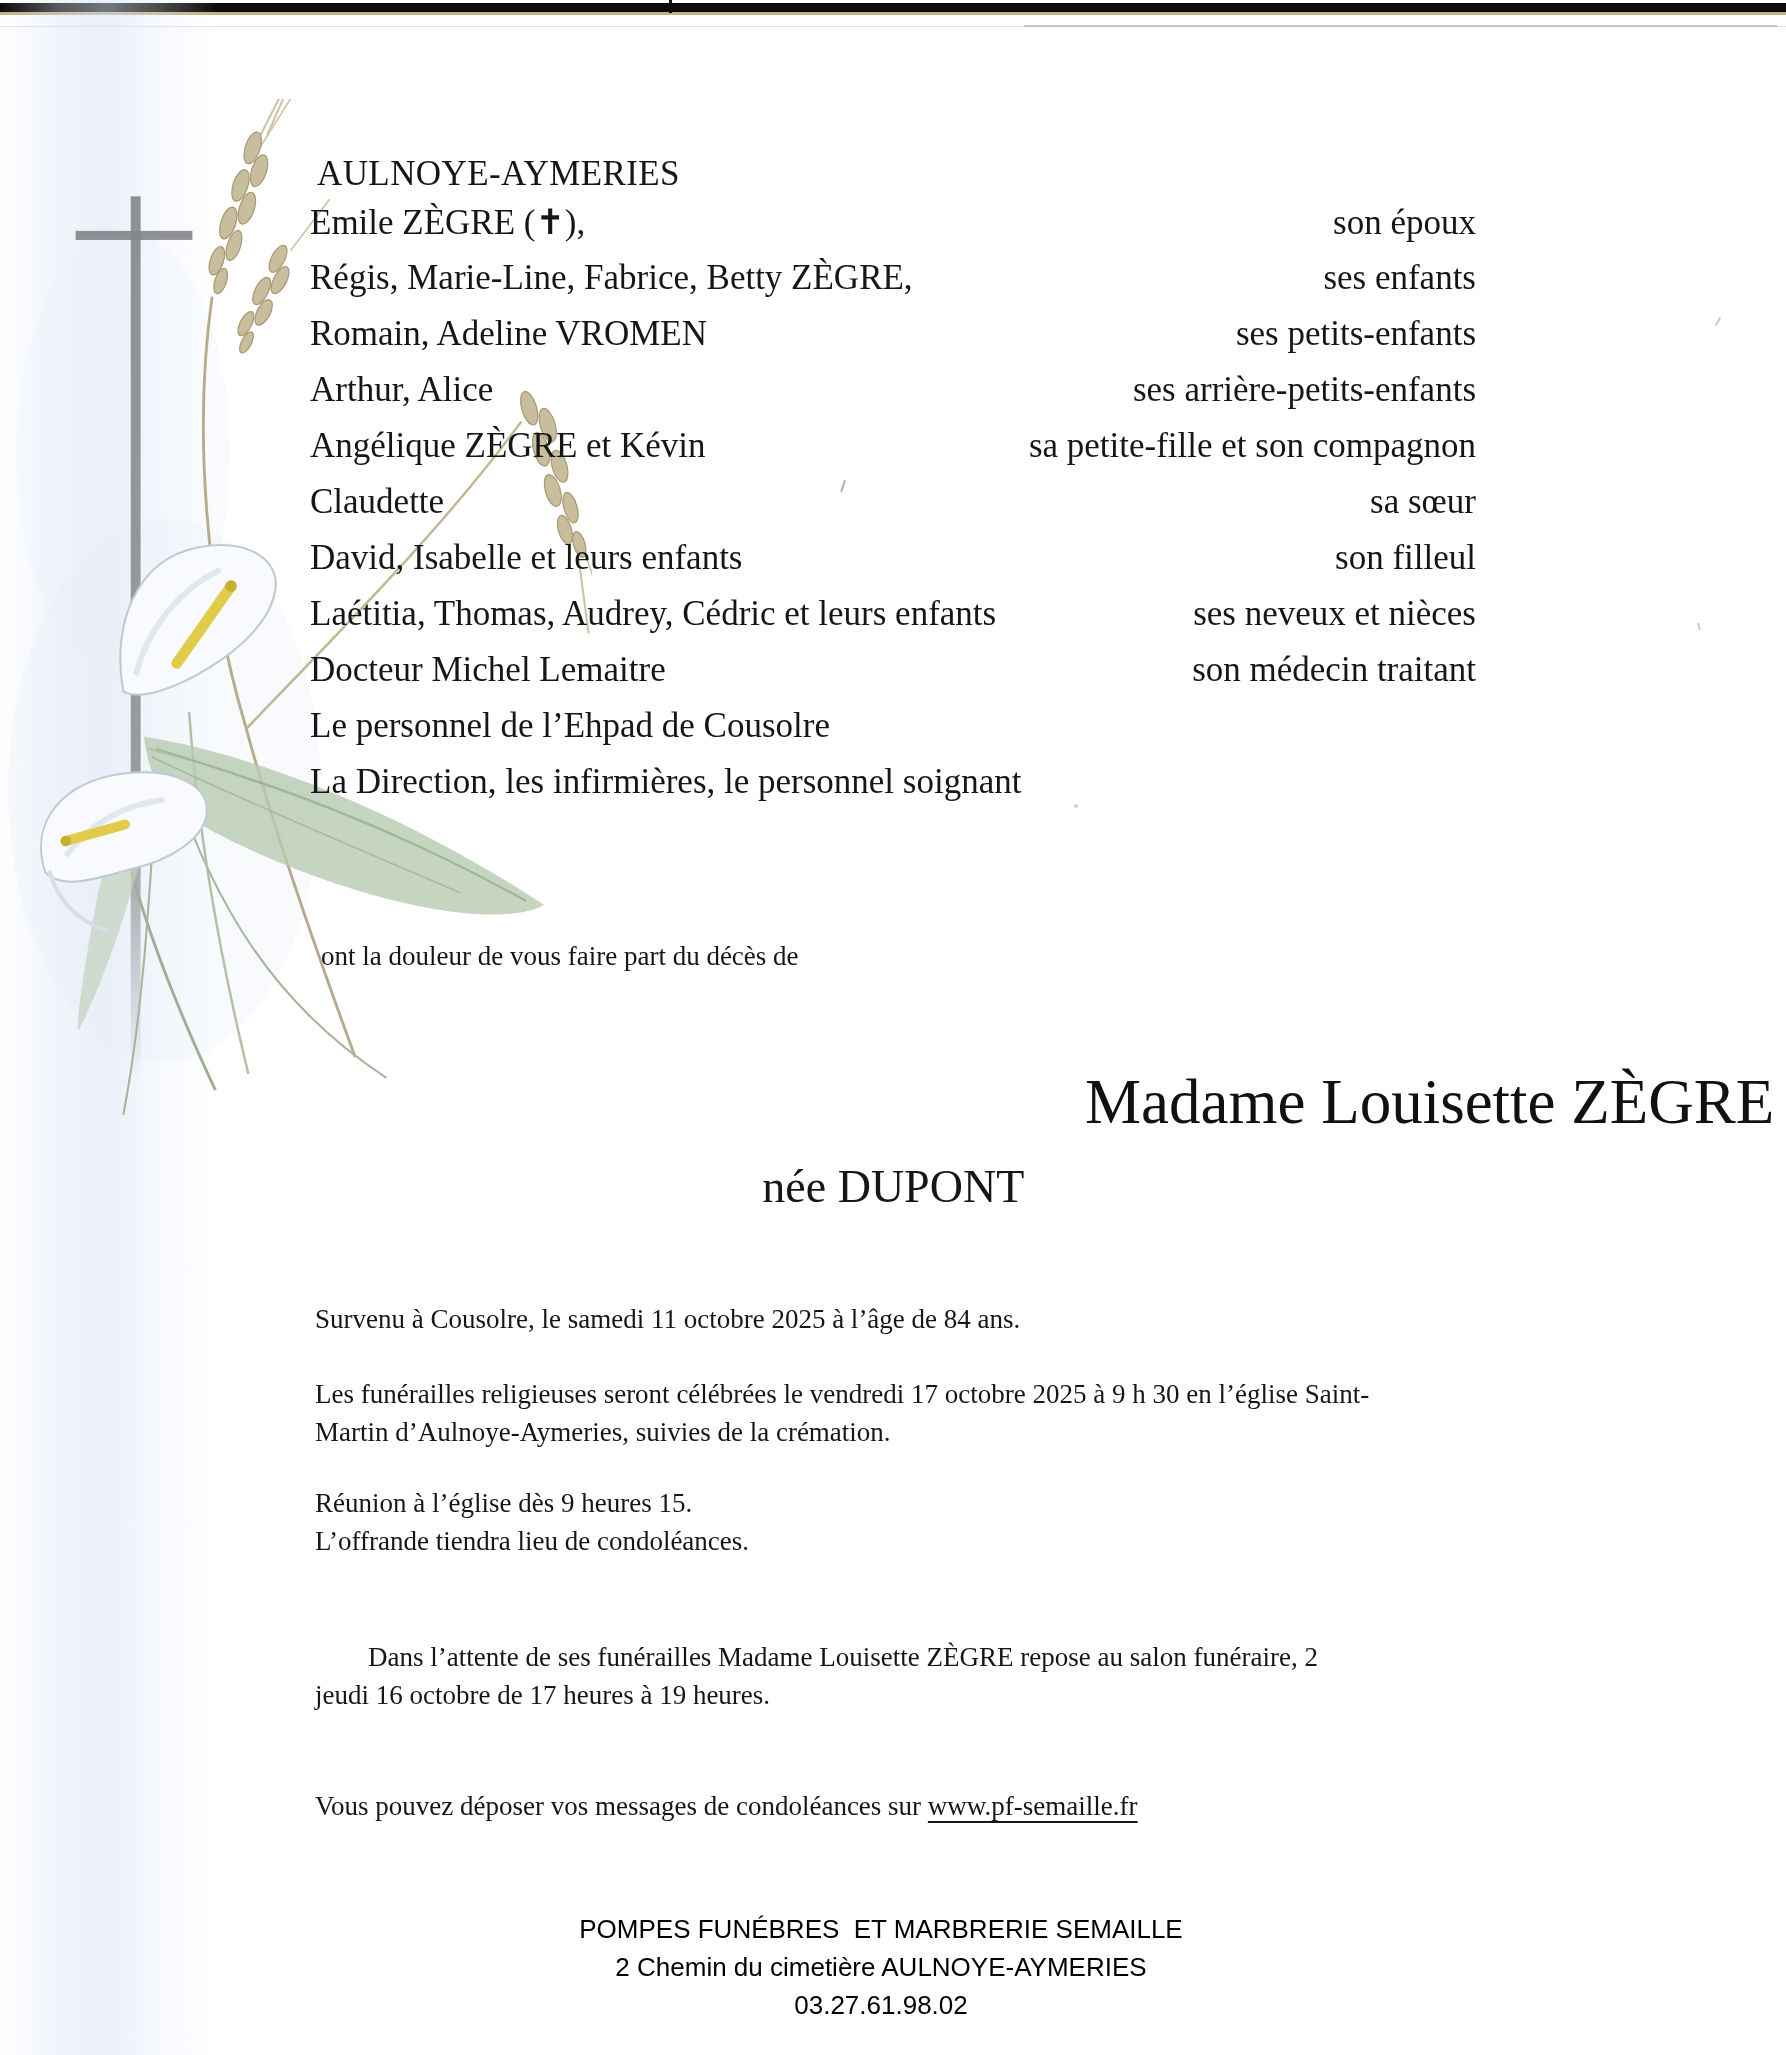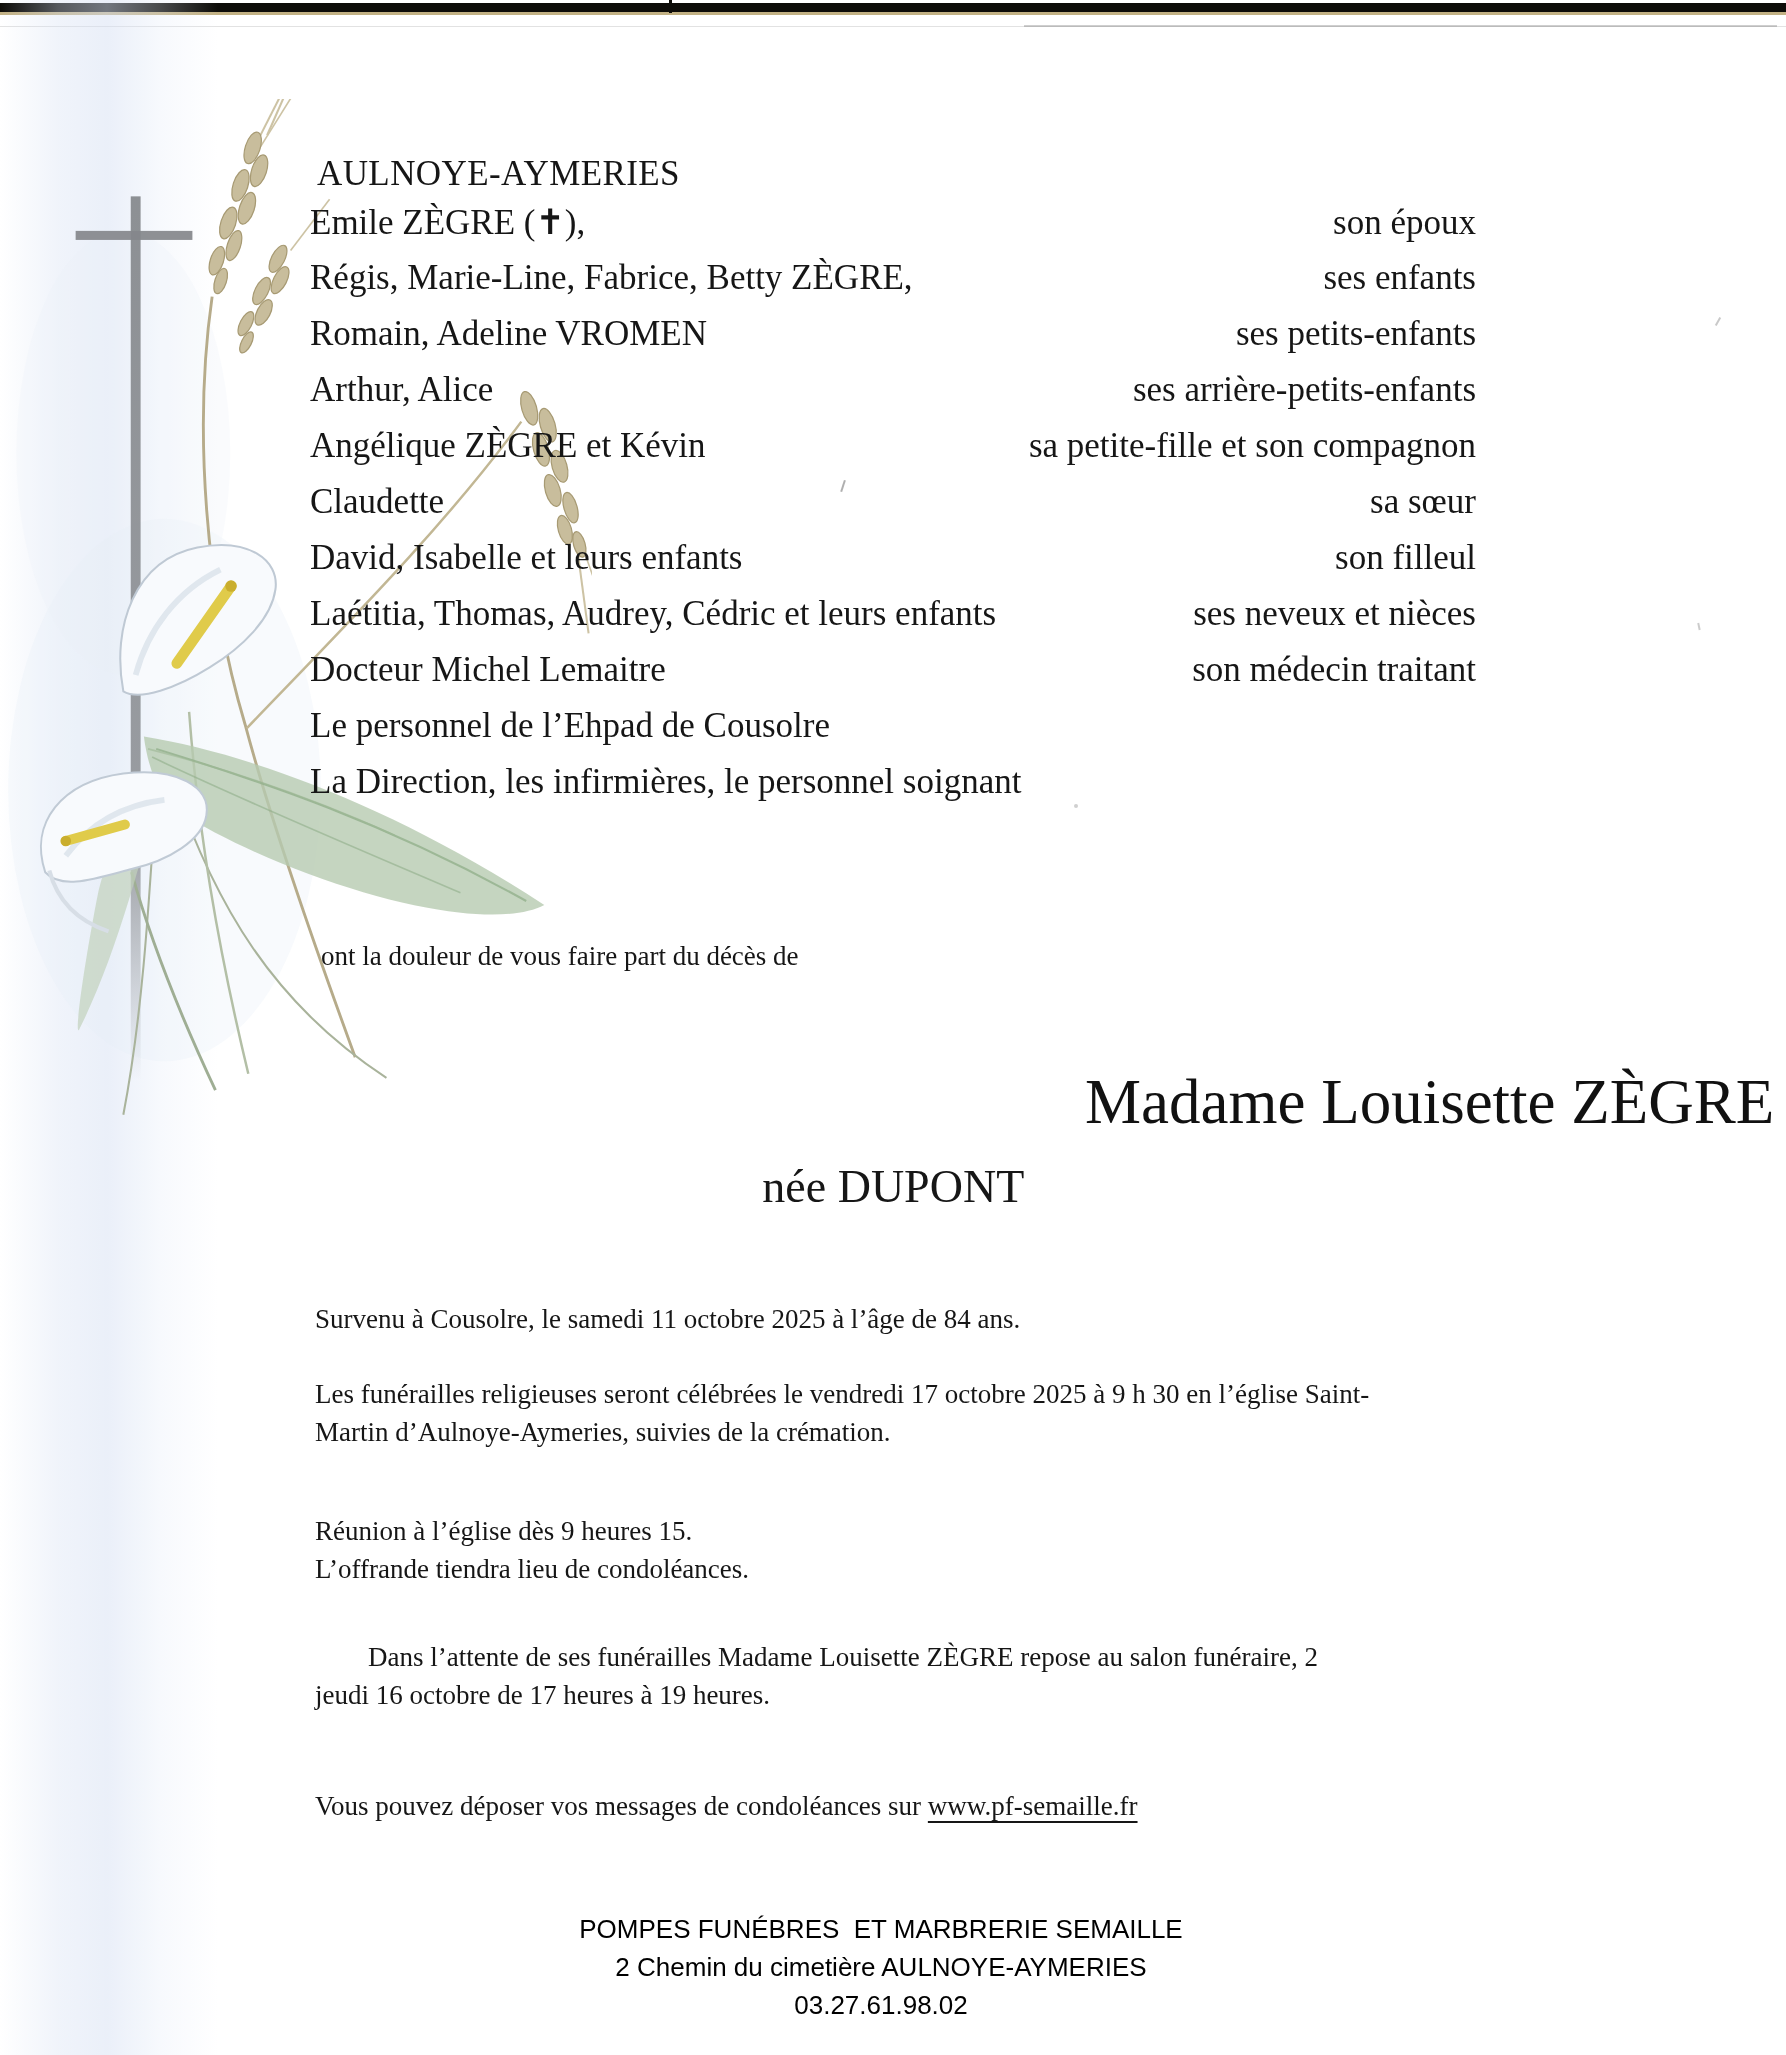--- a/index.html
+++ b/index.html
@@ -50,21 +50,21 @@
 
   .title  { left:12.3px; top:1061px; width:1762px; text-align:right;
             font-size:63px; line-height:66px; white-space:nowrap; color:#111;margin-top:8px; }
   .maiden { left:12.3px; top:1162px; width:1762px; text-align:center;
             font-size:46px; line-height:49px; white-space:nowrap; }
 
   .p { font-size:27px; line-height:38px; }
   .p div { white-space:nowrap; }
   .p-death   { left:315px; top:1300px; }
   .p-funeral { left:315px; top:1375px; }
-  .p-meeting { left:315px; top:1484px;margin-top:28px; }
+  .p-meeting { left:315px; top:1484px; }
   .p-visit   { left:315px; top:1607px; }
   .p-condo   { left:315px; top:1758px;margin-top:29px; }
   .indent { padding-left:53px;margin-top:31px; }
   .link { text-decoration:underline; text-underline-offset:5.8px; text-decoration-thickness:2.1px; color:inherit; cursor:pointer; }
 
   .footer {
     left:0; top:1910px; width:1762px; text-align:center;
     font-family:"Liberation Sans", sans-serif;
     font-size:26px; line-height:38px; color:#000000;
   }

